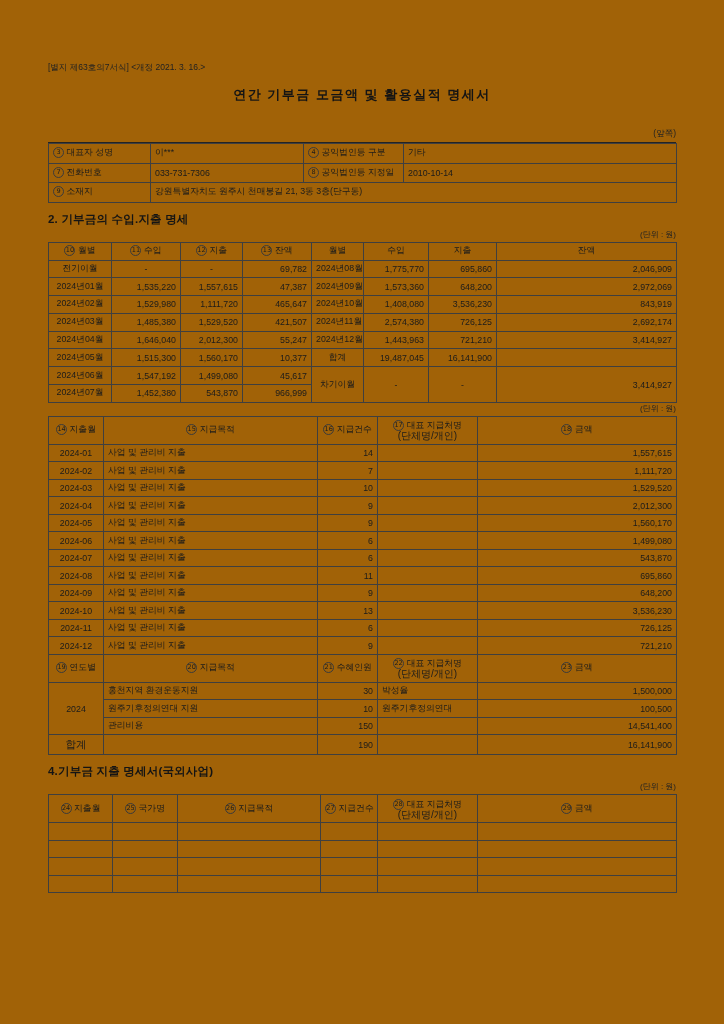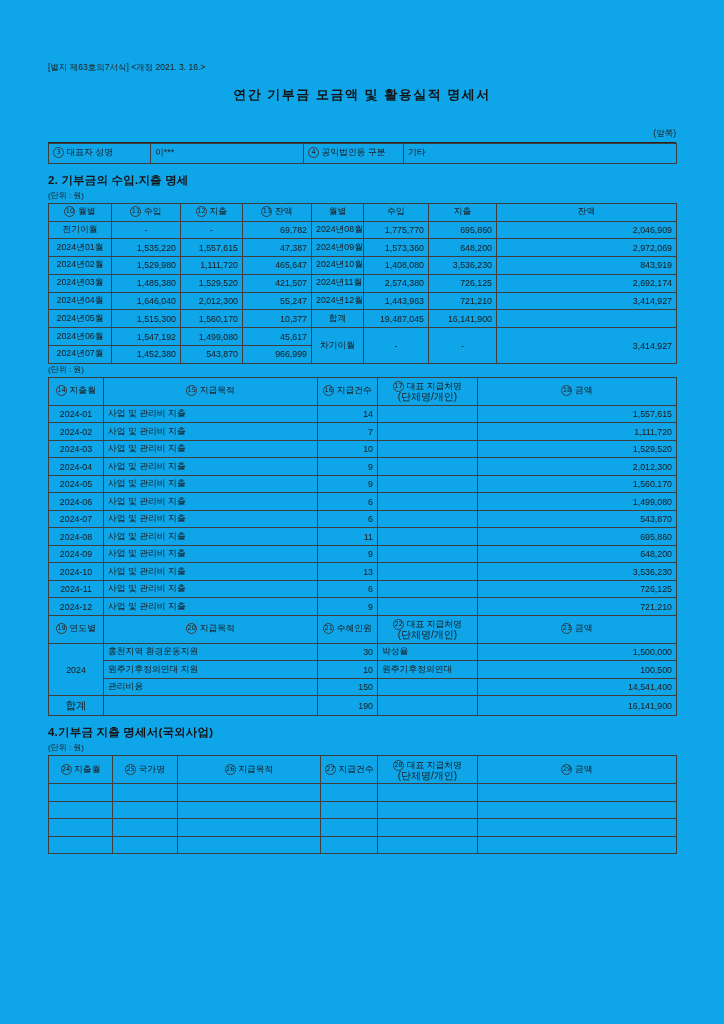--- a/index.html
+++ b/index.html
@@ -1,23 +1,23 @@
 <!DOCTYPE html>
 <html><head>
 <meta charset="utf-8">
 <style>
   html,body{margin:0;padding:0;background:#ffffff;}
-  .sheet{position:relative;width:724px;height:1024px;background:#0ea5e9;box-sizing:border-box;
+  .sheet{position:relative;width:724px;height:1024px;background:#a16207;box-sizing:border-box;
          padding:62px 48px 0 48px;font-family:"Liberation Sans","DejaVu Sans",sans-serif;color:#141414;}
   .form-note{font-size:8.5px;color:#222;}
   .title{margin-top:12px;text-align:center;font-size:13px;font-weight:bold;letter-spacing:1.5px;}
   .side{margin-top:24px;text-align:right;font-size:8.5px;color:#222;}
   .rule{border-top:1.6px solid #232323;margin-top:2px;height:0;}
   .sec{font-size:11.5px;font-weight:bold;margin:9px 0 2px 0;letter-spacing:0.2px;}
-  .unit{font-size:8px;color:#222;margin:0 0 2px 0;}
+  .unit{text-align:right;font-size:8px;color:#222;margin:0 0 2px 0;}
   table{width:100%;border-collapse:collapse;table-layout:fixed;
         border-top:1.8px solid #3a3a3a;border-bottom:1.8px solid #6e6e6e;}
   td{border:1px solid #3f3f3f;font-size:8.8px;padding:0 4px;white-space:nowrap;overflow:hidden;color:#1b1b1b;}
   .t1 td{height:18.5px;}
   .t2 td{height:16.8px;}
   .t2 tr.hd td{height:17px;}
   .t3 td,.t4 td{height:16.5px;}
   .t3 tr.hd td,.t4 tr.hd td{height:27px;}
   .t3 tr.tot td{height:19px;}
   .c{text-align:center;}
@@ -46,20 +46,30 @@
         <col style="width:153px">
         <col style="width:100px">
         <col style="width:273px">
       </colgroup>
     <tbody>
     <tr>
       <td><span class="cn">3</span><span>대표자 성명</span></td>
       <td>이***</td>
       <td><span class="cn">4</span><span>공익법인등 구분</span></td>
       <td>기타</td>
+    </tr>
+    <tr>
+      <td><span class="cn">7</span><span>전화번호</span></td>
+      <td>033-731-7306</td>
+      <td><span class="cn">8</span><span>공익법인등 지정일</span></td>
+      <td>2010-10-14</td>
+    </tr>
+    <tr>
+      <td><span class="cn">9</span><span>소재지</span></td>
+      <td colspan="3">강원특별자치도 원주시 천매봉길 21, 3동 3층(단구동)</td>
     </tr>
   </tbody>
     </table>
 
   <div class="sec">2. 기부금의 수입.지출 명세</div>
   <div class="unit">(단위 : 원)</div>
   <table class="t2">
     <colgroup>
         <col style="width:63px">
         <col style="width:69px">

